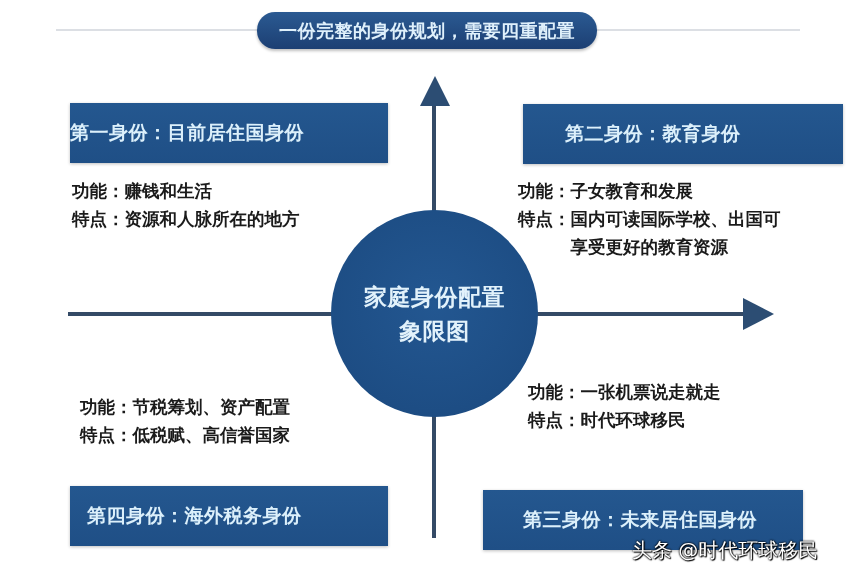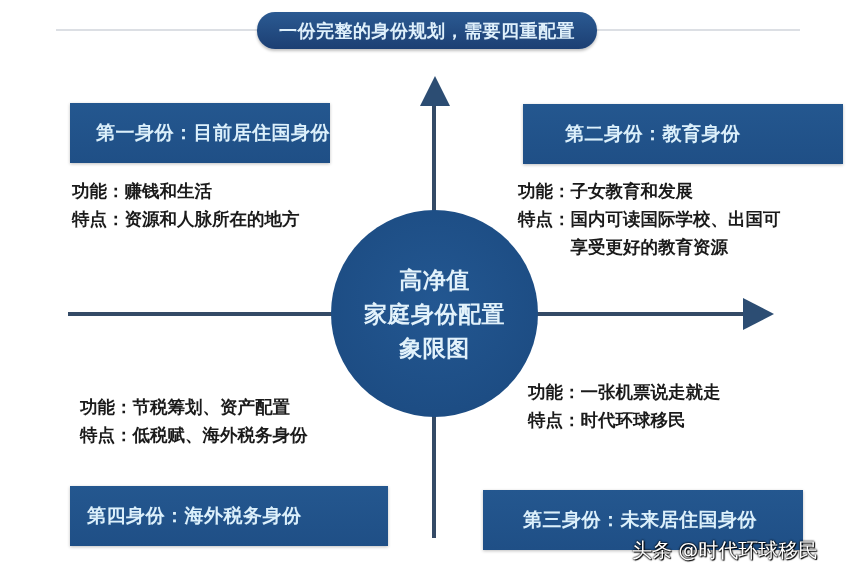--- a/index.html
+++ b/index.html
@@ -42,21 +42,21 @@
 
   .id-box {
     position: absolute; height: 60px;
     background: linear-gradient(180deg, #24578f 0%, #1f4f86 100%);
     box-shadow: 0 1px 3px rgba(0,0,0,0.25);
     display: flex; align-items: center;
   }
   .id-box span {
     color: #dcf0fb; font-weight: bold; font-size: 19px; letter-spacing: 0.5px;
   }
-  .box-1 { left: 70px; top: 103px; width: 260px; padding-left: 26px; }
+  .box-1 { left: 70px; top: 103px; width: 318px; }
   .box-2 { left: 483px; top: 104px; width: 320px; padding-left: 42px; margin-left: 40px; }
   .box-4 { left: 70px; top: 486px; width: 318px; padding-left: 17px; }
   .box-3 { left: 483px; top: 490px; width: 320px; padding-left: 40px; }
 
   .desc {
     position: absolute; color: #1a1a1a; font-weight: bold; font-size: 17.5px;
     line-height: 28px;
   }
   .desc .row { display: flex; }
   .desc .label { white-space: nowrap; }
@@ -119,33 +119,32 @@
     <span class="label">功能：</span>
     <span class="value">子女教育和发展</span>
   </div>
   <div class="row">
     <span class="label">特点：</span>
     <span class="value">国内可读国际学校、出国可享受更好的教育资源</span>
   </div>
 </div>
 
 <div class="center-circle">
-  <span>高净值</span>
   <span>家庭身份配置</span>
   <span>象限图</span>
 </div>
 
 <div class="desc desc-4">
   <div class="row">
     <span class="label">功能：</span>
     <span class="value">节税筹划、资产配置</span>
   </div>
   <div class="row">
     <span class="label">特点：</span>
-    <span class="value">低税赋、海外税务身份</span>
+    <span class="value">低税赋、高信誉国家</span>
   </div>
 </div>
 <div class="id-box box-4">
   <span>第四身份：海外税务身份</span>
 </div>
 
 <div class="desc desc-3">
   <div class="row">
     <span class="label">功能：</span>
     <span class="value">一张机票说走就走</span>

